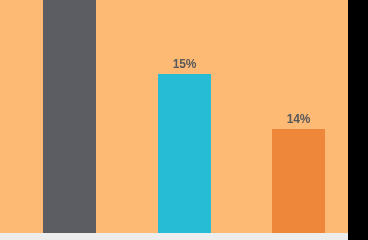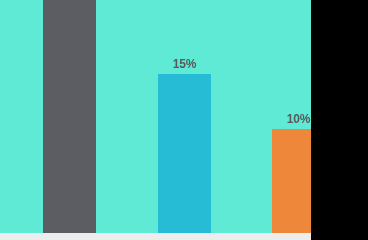--- a/index.html
+++ b/index.html
@@ -9,24 +9,25 @@
     background: #000000;
   }
   body {
     width: 368px;
     height: 240px;
     overflow: hidden;
     font-family: "Liberation Sans", sans-serif;
   }
   #chart-root {
     position: relative;
-    width: 311px;
+    width: 336px;
     height: 240px;
-    background: #5eead4;
+    background: #fdba74;
     overflow: hidden;
+    padding-left: 12px;
   }
   .plot-area {
     position: absolute;
     left: 0;
     top: 0;
     width: 368px;
     height: 240px;
   }
   .bar-group {
     position: absolute;
@@ -68,19 +69,19 @@
 
       <div class="bar" id="bar-1" style="height: 233px; background: rgb(91, 93, 98);"></div>
     </div>
 
     <div class="bar-group" id="bar-group-2" style="left: 158px; width: 53px; height: 159px;">
       <div class="bar-label" id="bar-label-2" style="bottom: 162px;">15%</div>
       <div class="bar" id="bar-2" style="height: 159px; background: rgb(39, 188, 214);"></div>
     </div>
 
     <div class="bar-group" id="bar-group-3" style="left: 272px; width: 53px; height: 104px;">
-      <div class="bar-label" id="bar-label-3" style="bottom: 107px;">10%</div>
+      <div class="bar-label" id="bar-label-3" style="bottom: 107px;">14%</div>
       <div class="bar" id="bar-3" style="height: 104px; background: rgb(238, 135, 57);"></div>
     </div>
 
     <div class="baseline" style="background: rgb(237, 237, 237);"></div>
   </div>
 </div>
 
 </body></html>

